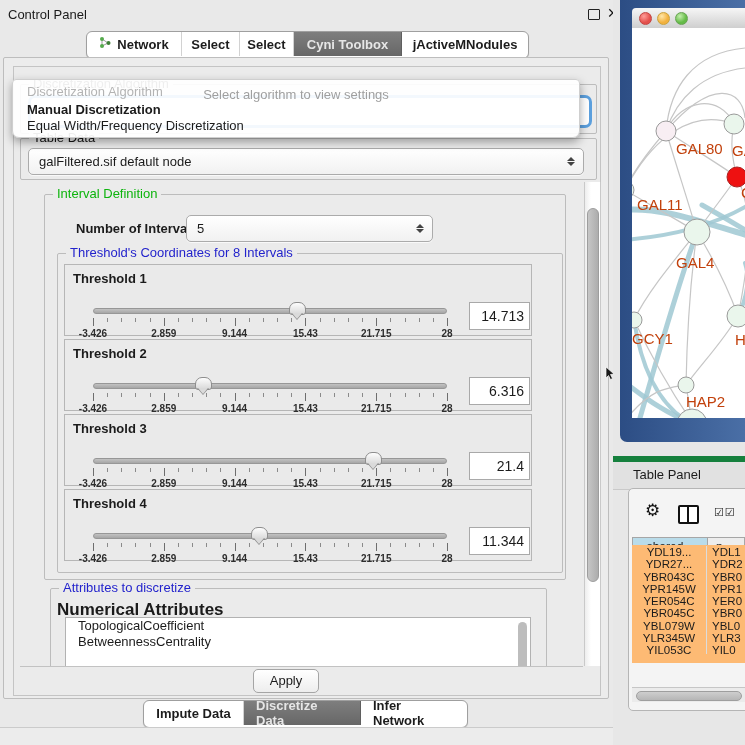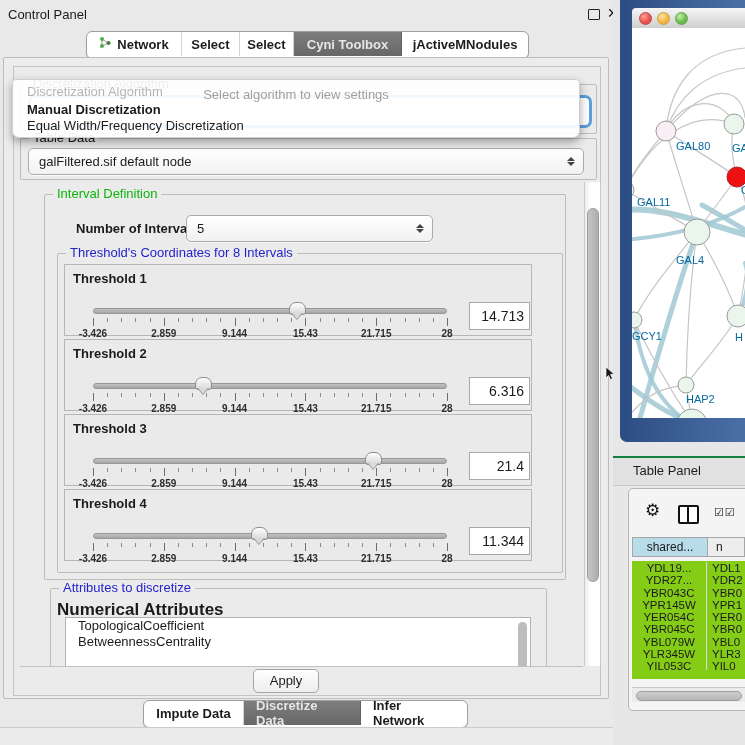--- a/index.html
+++ b/index.html
@@ -98,34 +98,34 @@
   #right-bg{left:613px;top:0;width:132px;height:745px;background:#e7e7e7;}
   #net-frame{left:620px;top:0;width:125px;height:442px;background:linear-gradient(90deg,#2c4d84,#4a6fa6);
              border-radius:0 0 0 7px;}
   #net-titlebar{left:632px;top:8px;width:113px;height:20px;background:linear-gradient(#f6f6f6,#cfcfcf);
                 border-bottom:1px solid #9a9a9a;border-radius:4px 0 0 0;}
   .tl{position:absolute;top:4px;width:11px;height:11px;border-radius:50%;}
   #tl-red{left:7px;background:radial-gradient(circle at 35% 30%,#ff9d98,#e4504c 60%);border:1px solid #c24542;}
   #tl-yellow{left:25px;background:radial-gradient(circle at 35% 30%,#ffe6a8,#f2b13e 60%);border:1px solid #caa23c;}
   #tl-green{left:43px;background:radial-gradient(circle at 35% 30%,#c4efad,#64bb47 60%);border:1px solid #67a353;}
   #net-canvas{left:632px;top:28px;width:113px;height:390px;background:#fff;overflow:hidden;}
-  .net-label{position:absolute;font-size:11px;color:#0369a1;white-space:nowrap;}
-
-  #tp-strip{left:613px;top:456px;width:132px;height:27px;background:#e1e1e1;border-top:2px solid #15803d;border-bottom:1px solid #c9c9c9;}
+  .net-label{position:absolute;font-size:15px;color:#c2410c;white-space:nowrap;}
+
+  #tp-strip{left:613px;top:456px;width:132px;height:27px;background:#e1e1e1;border-top:6px solid #15803d;border-bottom:1px solid #c9c9c9;}
   #tp-title{left:20px;top:5px;font-size:13px;color:#1c1c1c;}
   #tp-card{left:628px;top:488px;width:117px;height:221px;background:#f4f4f4;border:1px solid #b5b5b5;border-radius:5px 0 0 5px;}
   #tp-gear{left:16px;top:13px;font-size:17px;line-height:17px;font-family:"DejaVu Sans",sans-serif;color:#111;}
   #tp-split{left:49px;top:16px;width:17px;height:15px;border:2px solid #111;border-radius:2px;background:#fff;}
   #tp-split:after{content:"";position:absolute;left:7px;top:0;width:2px;height:15px;background:#111;}
   #tp-checks{left:85px;top:17px;font-size:11px;letter-spacing:1px;font-family:"DejaVu Sans",sans-serif;color:#111;}
   #tp-header{left:3px;top:48px;width:113px;height:20px;display:flex;border:1px solid #a6a6a6;box-sizing:border-box;}
   .th-cell{font-size:12px;line-height:18px;height:18px;overflow:hidden;white-space:nowrap;}
   #th-c1{width:74px;background:#b9dcea;text-align:center;border-right:1px solid #a6a6a6;}
   #th-c2{flex:1;background:#ededed;padding-left:8px;}
-  #tp-body{left:3px;top:72px;width:113px;height:118px;background:#84cc16;}
+  #tp-body{left:3px;top:56px;width:113px;height:118px;background:#fdba74;}
   #tp-rows{position:absolute;left:0;top:1px;width:113px;height:108px;overflow:hidden;}
   .t-row{display:flex;height:12.3px;font-size:11.5px;line-height:12.3px;}
   .t-row .c1{width:74px;text-align:center;border-right:1px solid #dcdcdc;overflow:hidden;white-space:nowrap;}
   .t-row .c2{flex:1;padding-left:5px;overflow:hidden;white-space:nowrap;}
   #tp-hscroll{left:3px;top:198px;width:113px;height:14px;background:#ebebeb;border-top:1px solid #c6c6c6;}
   #tp-hthumb{left:4px;top:3px;width:104px;height:8px;background:linear-gradient(#cecece,#b6b6b6);border:1px solid #9e9e9e;border-radius:5px;}
 
   #cursor{left:605px;top:367px;z-index:60;}
 </style>
 </head>

